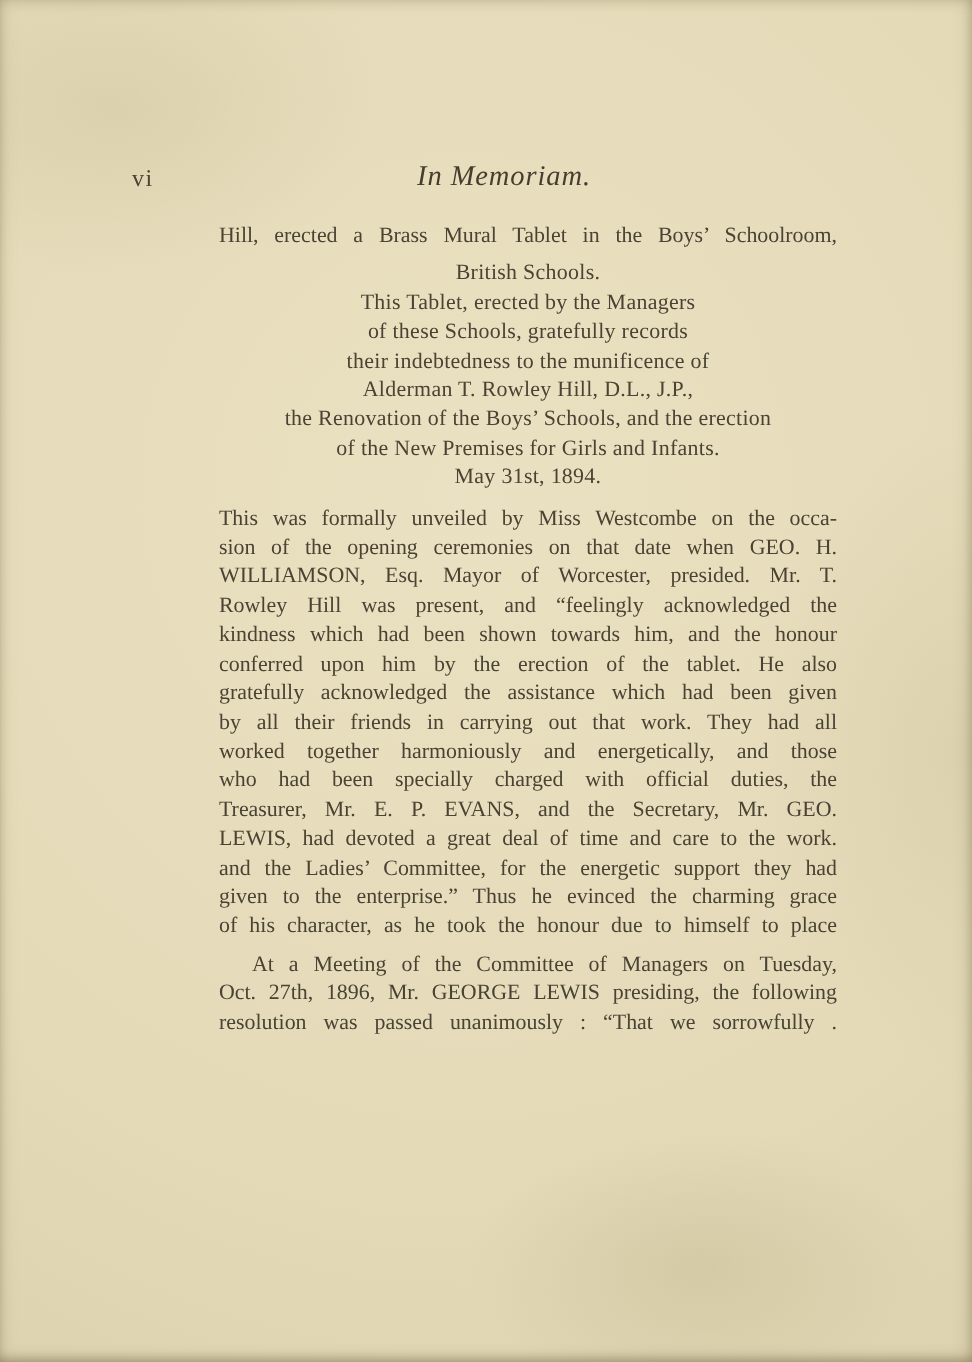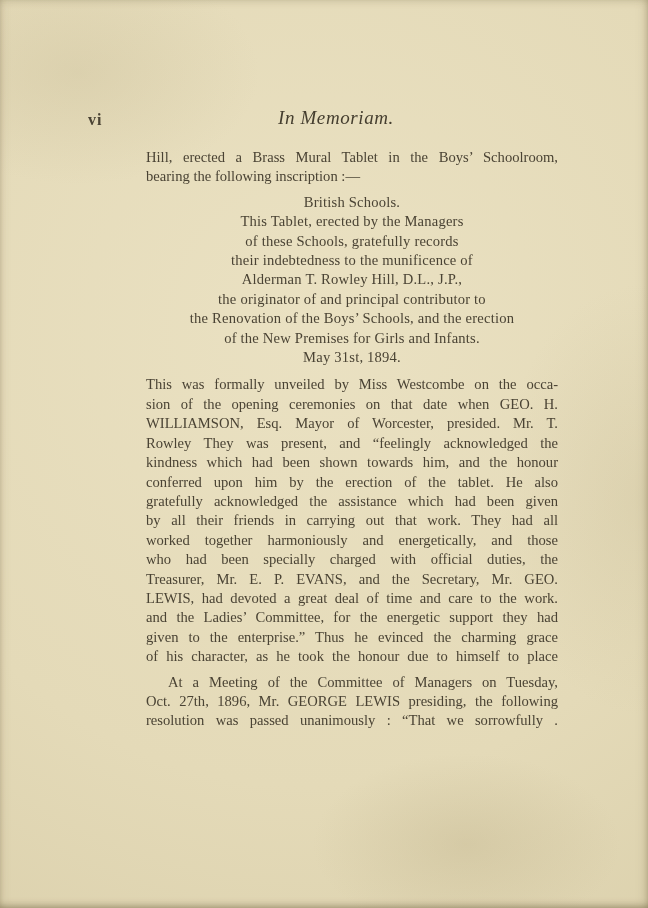--- a/index.html
+++ b/index.html
@@ -17,21 +17,21 @@
       radial-gradient(125% 92% at 48% 36%, #eae1c2 0%, #e4dab8 55%, #d8cda8 100%);
     box-shadow:
       inset 0 -5px 9px -4px rgba(96,85,52,0.55),
       inset -6px 0 12px -6px rgba(110,98,64,0.35),
       inset 6px 0 14px -9px rgba(110,98,64,0.28),
       inset 0 5px 12px -8px rgba(110,98,64,0.30);
   }
   .running-header { position:absolute; top:107px; left:0; width:100%; height:24px; }
   .folio {
     position:absolute; left:88px; top:4px;
-    font-size:16px; letter-spacing:1px;font-weight:bold;
+    font-size:16px; letter-spacing:1px;
   }
   .header-title {
     display:block; text-align:center;
     font-style:italic; font-size:19px; letter-spacing:0.6px;
     color:#453e2f;margin-left:24px;
   }
   .text-col {
     position:absolute; left:146px; top:148px; width:412px;
     font-size:14.6px; line-height:19.4px;
     color:#4a4334;
@@ -51,40 +51,38 @@
 
   <div class="running-header">
     <span class="folio">vi</span>
     <span class="header-title">In Memoriam.</span>
   </div>
 
   <div class="text-col">
 
     <div class="para1">
       <div class="line j">Hill, erected a Brass Mural Tablet in the Boys’ Schoolroom,</div>
-      <div class="line">bearing the following inscription :—</div>
     </div>
 
     <div class="inscription">
       <div class="line center">British Schools.</div>
       <div class="line center">This Tablet, erected by the Managers</div>
       <div class="line center">of these Schools, gratefully records</div>
       <div class="line center">their indebtedness to the munificence of</div>
       <div class="line center">Alderman T. Rowley Hill, D.L., J.P.,</div>
-      <div class="line center">the originator of and principal contributor to</div>
       <div class="line center">the Renovation of the Boys’ Schools, and the erection</div>
       <div class="line center">of the New Premises for Girls and Infants.</div>
       <div class="line center">May 31st, 1894.</div>
     </div>
 
     <div class="para2">
       <div class="line j">This was formally unveiled by Miss Westcombe on the occa-</div>
       <div class="line j">sion of the opening ceremonies on that date when GEO. H.</div>
       <div class="line j">WILLIAMSON, Esq. Mayor of Worcester, presided.  Mr. T.</div>
-      <div class="line j">Rowley They was present, and “feelingly acknowledged the</div>
+      <div class="line j">Rowley Hill was present, and “feelingly acknowledged the</div>
       <div class="line j">kindness which had been shown towards him, and the honour</div>
       <div class="line j">conferred upon him by the erection of the tablet.  He also</div>
       <div class="line j">gratefully acknowledged the assistance which had been given</div>
       <div class="line j">by all their friends in carrying out that work.  They had all</div>
       <div class="line j">worked together harmoniously and energetically, and those</div>
       <div class="line j">who had been specially charged with official duties, the</div>
       <div class="line j">Treasurer, Mr. E. P. EVANS, and the Secretary, Mr. GEO.</div>
       <div class="line j">LEWIS, had devoted a great deal of time and care to the work.</div>
       <div class="line j">and the Ladies’ Committee, for the energetic support they had</div>
       <div class="line j">given to the enterprise.”  Thus he evinced the charming grace</div>

